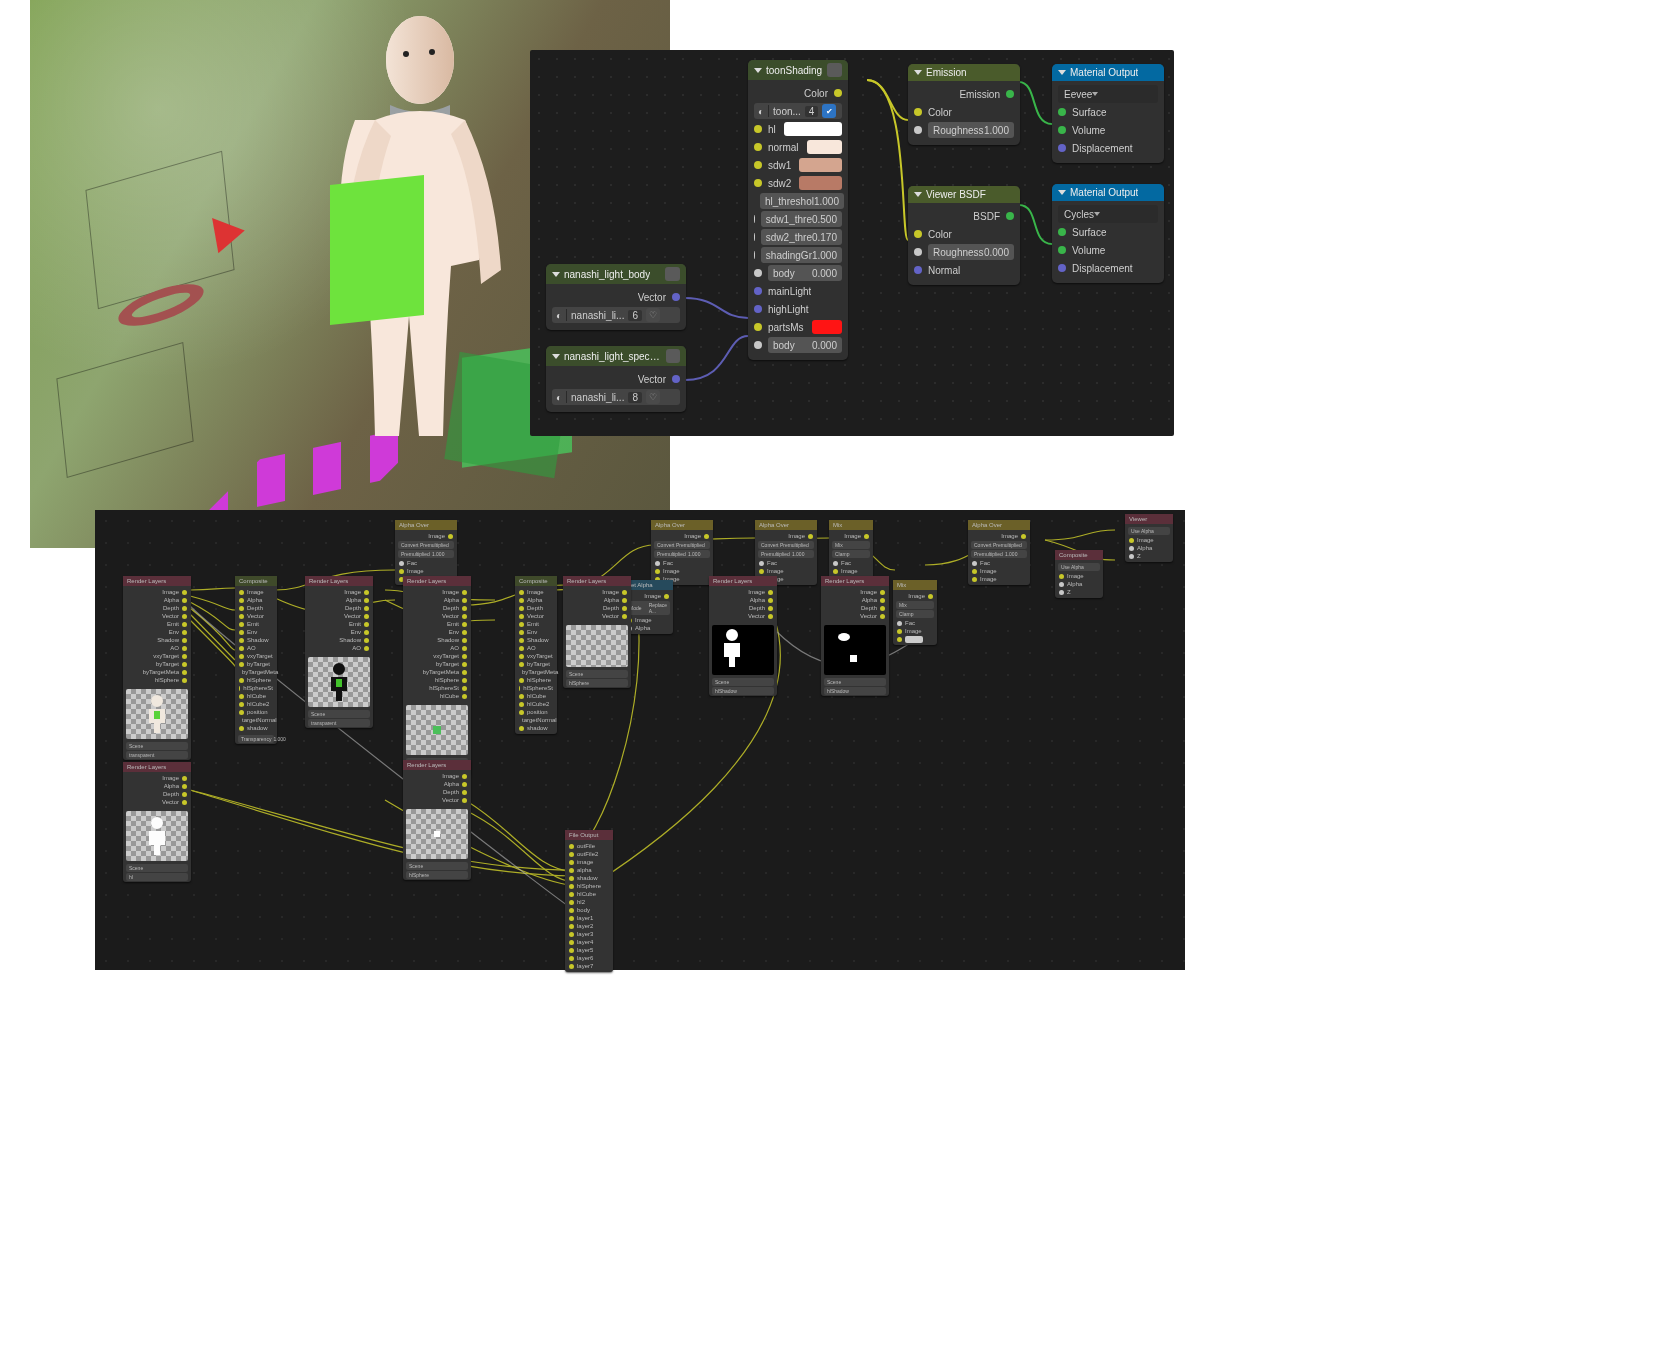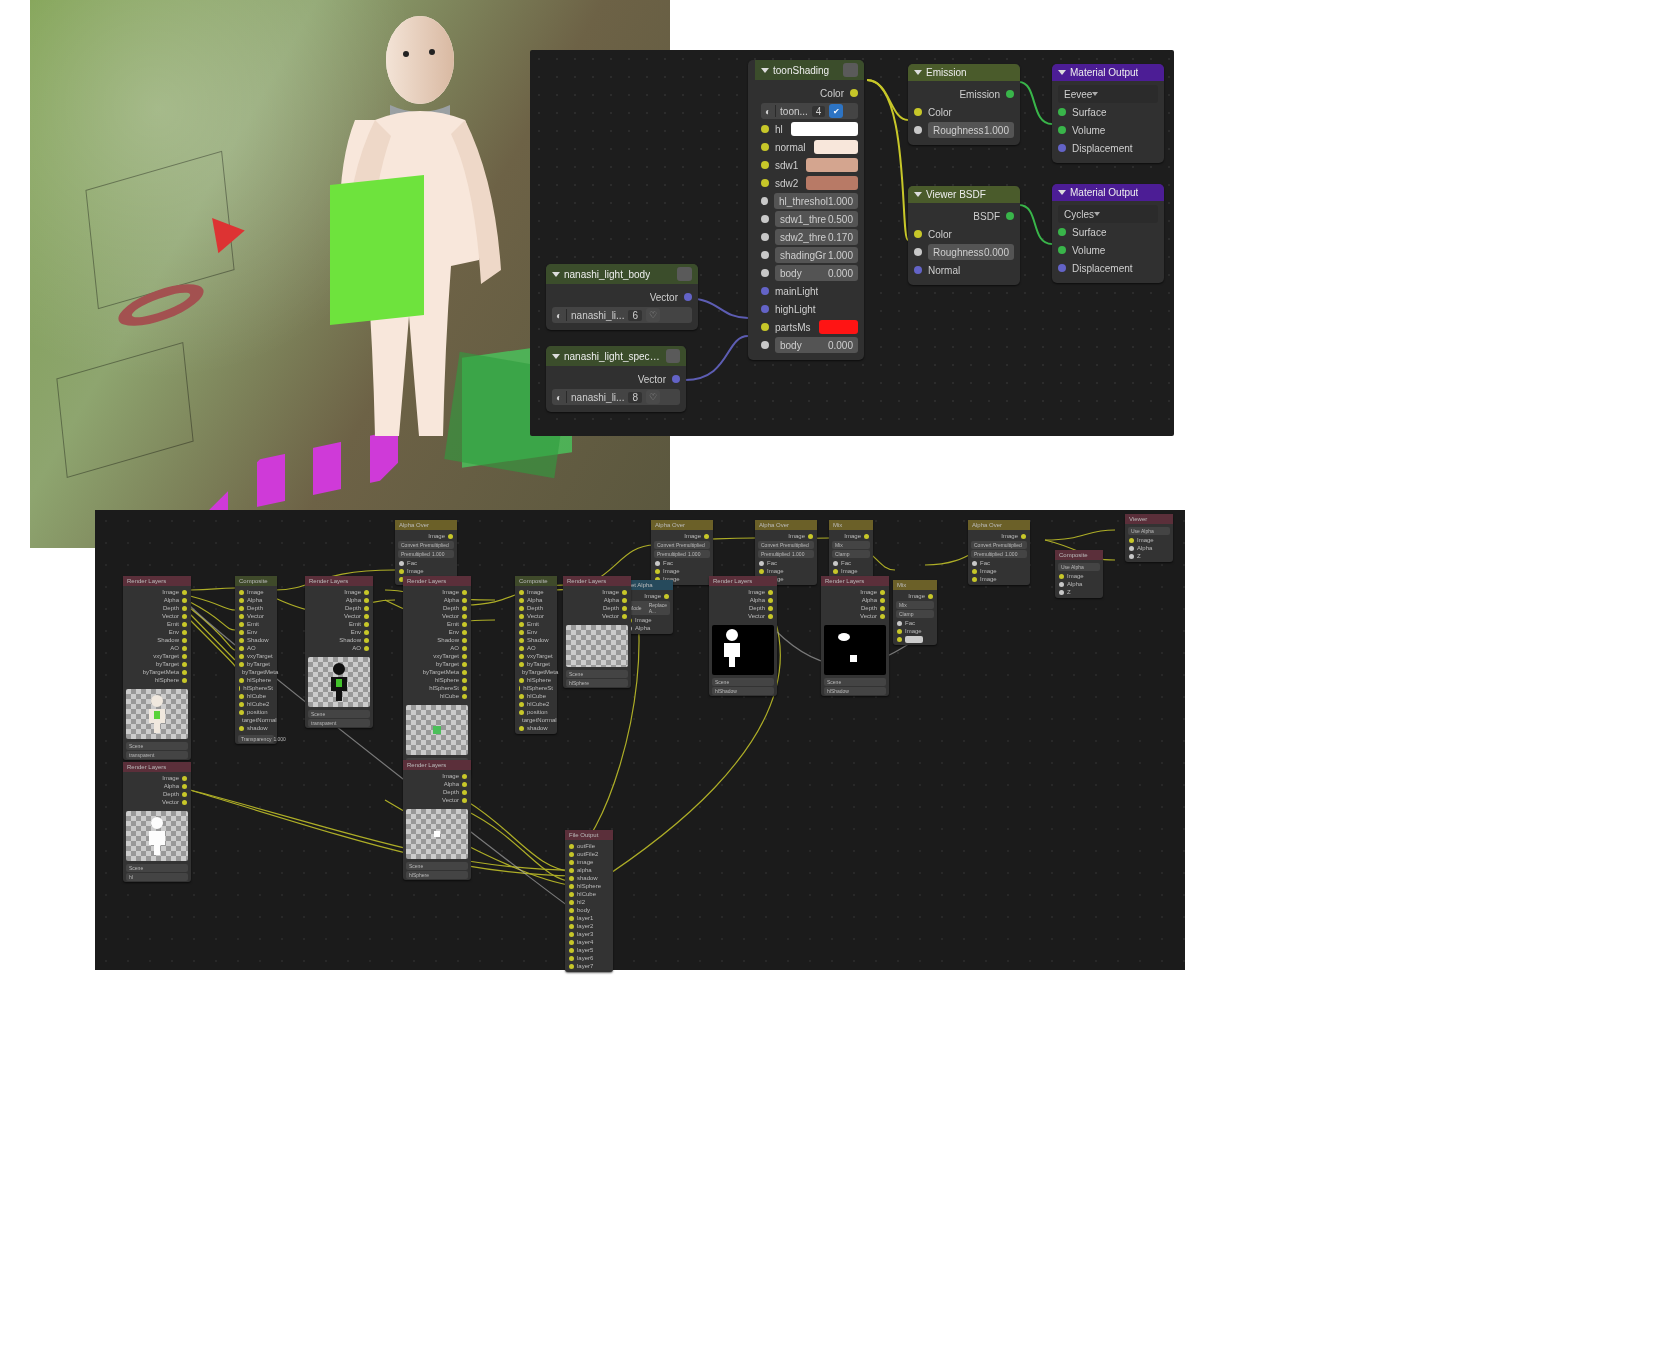--- a/index.html
+++ b/index.html
@@ -69,21 +69,21 @@
   }
   .node-header {
     display:flex; align-items:center; gap:4px;
     padding:3px 6px;
     color:#eee;
     font-size:10px;
   }
   .chev { width:0;height:0;border-left:4px solid transparent;border-right:4px solid transparent;border-top:5px solid #ddd; }
   .hdr-group  { background:#3b4d2b; }
   .hdr-shader { background:#4a5b2b; }
-  .hdr-output { background:#4c1d95; }
+  .hdr-output { background:#0369a1; }
   .grp-icon {
     margin-left:auto; width:15px; height:14px; background:#5a5a5a; border-radius:3px;
   }
   .shield {
     width:14px;height:14px;border-radius:3px;background:#2d74c4;display:flex;align-items:center;justify-content:center;
   }
   .shield::after{content:"✔";color:#fff;font-size:8px;}
   .heart {
     width:14px;height:14px;border-radius:3px;background:#4a4a4a;color:#999;display:flex;align-items:center;justify-content:center;
   }
@@ -188,21 +188,21 @@
 <div class="shader-editor">
   <svg class="links" viewBox="0 0 644 386">
     <path d="M155 248 C 190 248 190 268 218 268" stroke="#5d5db3" stroke-width="2" fill="none"></path>
     <path d="M155 330 C 200 330 195 286 218 286" stroke="#5d5db3" stroke-width="2" fill="none"></path>
     <path d="M337 30 C 360 30 360 70 378 70" stroke="#c7c729" stroke-width="2" fill="none"></path>
     <path d="M337 30 C 380 30 370 190 378 190" stroke="#c7c729" stroke-width="2" fill="none"></path>
     <path d="M489 32 C 508 32 500 74 522 74" stroke="#39b54a" stroke-width="2" fill="none"></path>
     <path d="M489 155 C 510 155 500 194 522 194" stroke="#39b54a" stroke-width="2" fill="none"></path>
   </svg>
 
-  <div class="node" style="left:16px; top:214px; width:152px;">
+  <div class="node" style="left:16px; top:214px; width:140px;">
     <div class="node-header hdr-group">
       <span class="chev"></span>
       <span class="lbl">nanashi_light_body</span>
       <span class="grp-icon"></span>
     </div>
     <div class="node-body">
       <div class="row right">
           <span class="lbl">Vector</span>
           <span class="sock r s-purple"></span>
         </div>
@@ -234,21 +234,21 @@
           <span>◐</span>
             <span class="spl"></span>
           <span class="lbl">nanashi_li...</span>
           <span class="num">8</span>
           <span class="heart"></span>
         </div>
       </div>
     </div>
   </div>
 
-  <div class="node" style="left:218px; top:10px; width:116px;padding-left:7px;">
+  <div class="node" style="left:218px; top:10px; width:100px;">
     <div class="node-header hdr-group">
       <span class="chev"></span>
       <span class="lbl">toonShading</span>
       <span class="grp-icon"></span>
     </div>
     <div class="node-body">
       <div class="row right">
           <span class="lbl">Color</span>
           <span class="sock r s-yellow"></span>
         </div>

